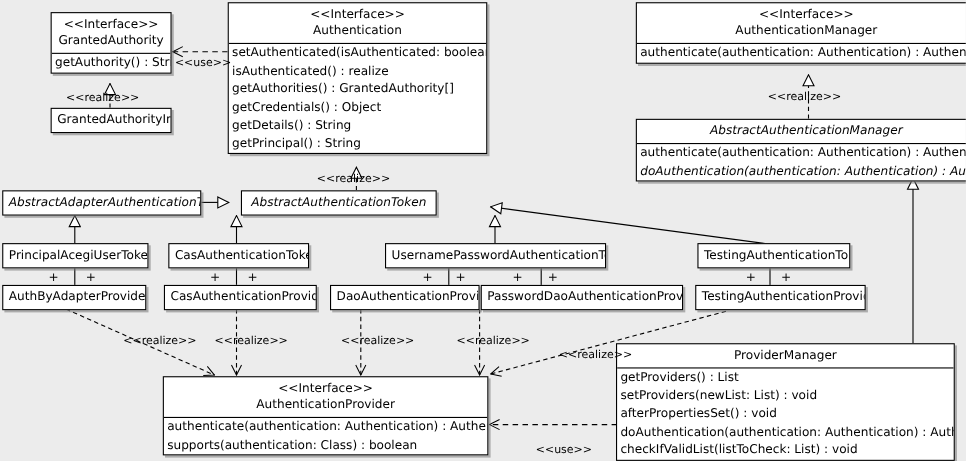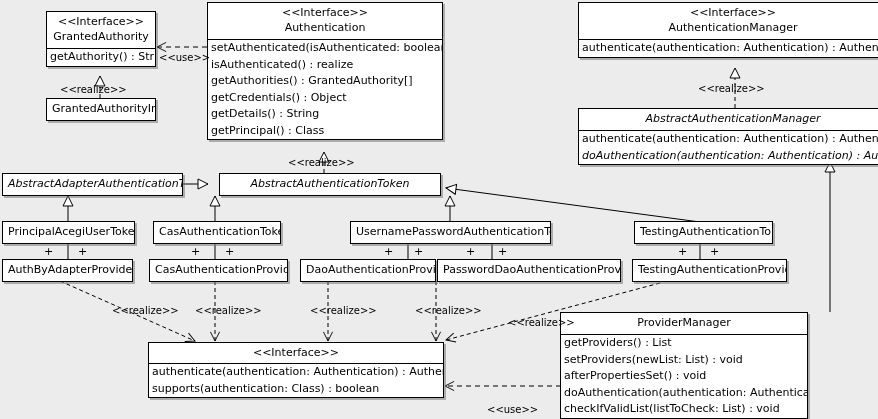--- a/index.html
+++ b/index.html
@@ -129,21 +129,21 @@
     <div class="hdr">
       <span class="stereo">&lt;&lt;Interface&gt;&gt;</span>
       <span class="cname">Authentication</span>
     </div>
     <div class="compartment">
       <div class="member">setAuthenticated(isAuthenticated: boolean) : void</div>
       <div class="member">isAuthenticated() : realize</div>
       <div class="member">getAuthorities() : GrantedAuthority[]</div>
       <div class="member">getCredentials() : Object</div>
       <div class="member">getDetails() : String</div>
-      <div class="member">getPrincipal() : Class</div>
+      <div class="member">getPrincipal() : String</div>
     </div>
   </div>
 
   <div class="node" style="left:578px;top:2px;width:310px;">
     <div class="hdr">
       <span class="stereo">&lt;&lt;Interface&gt;&gt;</span>
       <span class="cname">AuthenticationManager</span>
     </div>
     <div class="compartment">
       <div class="member">authenticate(authentication: Authentication) : Authentication</div>
@@ -159,21 +159,21 @@
       <div class="member abstract">doAuthentication(authentication: Authentication) : Authentication</div>
     </div>
   </div>
 
   <div class="node simple" style="left:2px;top:173px;width:181px;">
     <div class="hdr">
       <span class="cname abstract">AbstractAdapterAuthenticationToken</span>
     </div>
   </div>
 
-  <div class="node simple" style="left:219px;top:173px;width:222px;">
+  <div class="node simple" style="left:219px;top:173px;width:178px;">
     <div class="hdr">
       <span class="cname abstract">AbstractAuthenticationToken</span>
     </div>
   </div>
 
   <div class="node simple" style="left:2px;top:221px;width:133px;">
     <div class="hdr">
       <span class="cname">PrincipalAcegiUserToken</span>
     </div>
   </div>
@@ -236,28 +236,29 @@
 
   <div class="node simple" style="left:632px;top:259px;width:155px;">
     <div class="hdr">
       <span class="cname">TestingAuthenticationProvider</span>
     </div>
   </div>
 
   <div class="node" style="left:148px;top:342px;width:296px;">
     <div class="hdr">
       <span class="stereo">&lt;&lt;Interface&gt;&gt;</span>
+      <span class="cname">AuthenticationProvider</span>
     </div>
     <div class="compartment">
       <div class="member">authenticate(authentication: Authentication) : Authentication</div>
       <div class="member">supports(authentication: Class) : boolean</div>
     </div>
   </div>
 
-  <div class="node" style="left:560px;top:312px;width:248px;">
+  <div class="node" style="left:560px;top:312px;width:308px;">
     <div class="hdr">
       <span class="cname">ProviderManager</span>
     </div>
     <div class="compartment">
       <div class="member">getProviders() : List</div>
       <div class="member">setProviders(newList: List) : void</div>
       <div class="member">afterPropertiesSet() : void</div>
       <div class="member">doAuthentication(authentication: Authentication) : Authentication</div>
       <div class="member">checkIfValidList(listToCheck: List) : void</div>
     </div>

